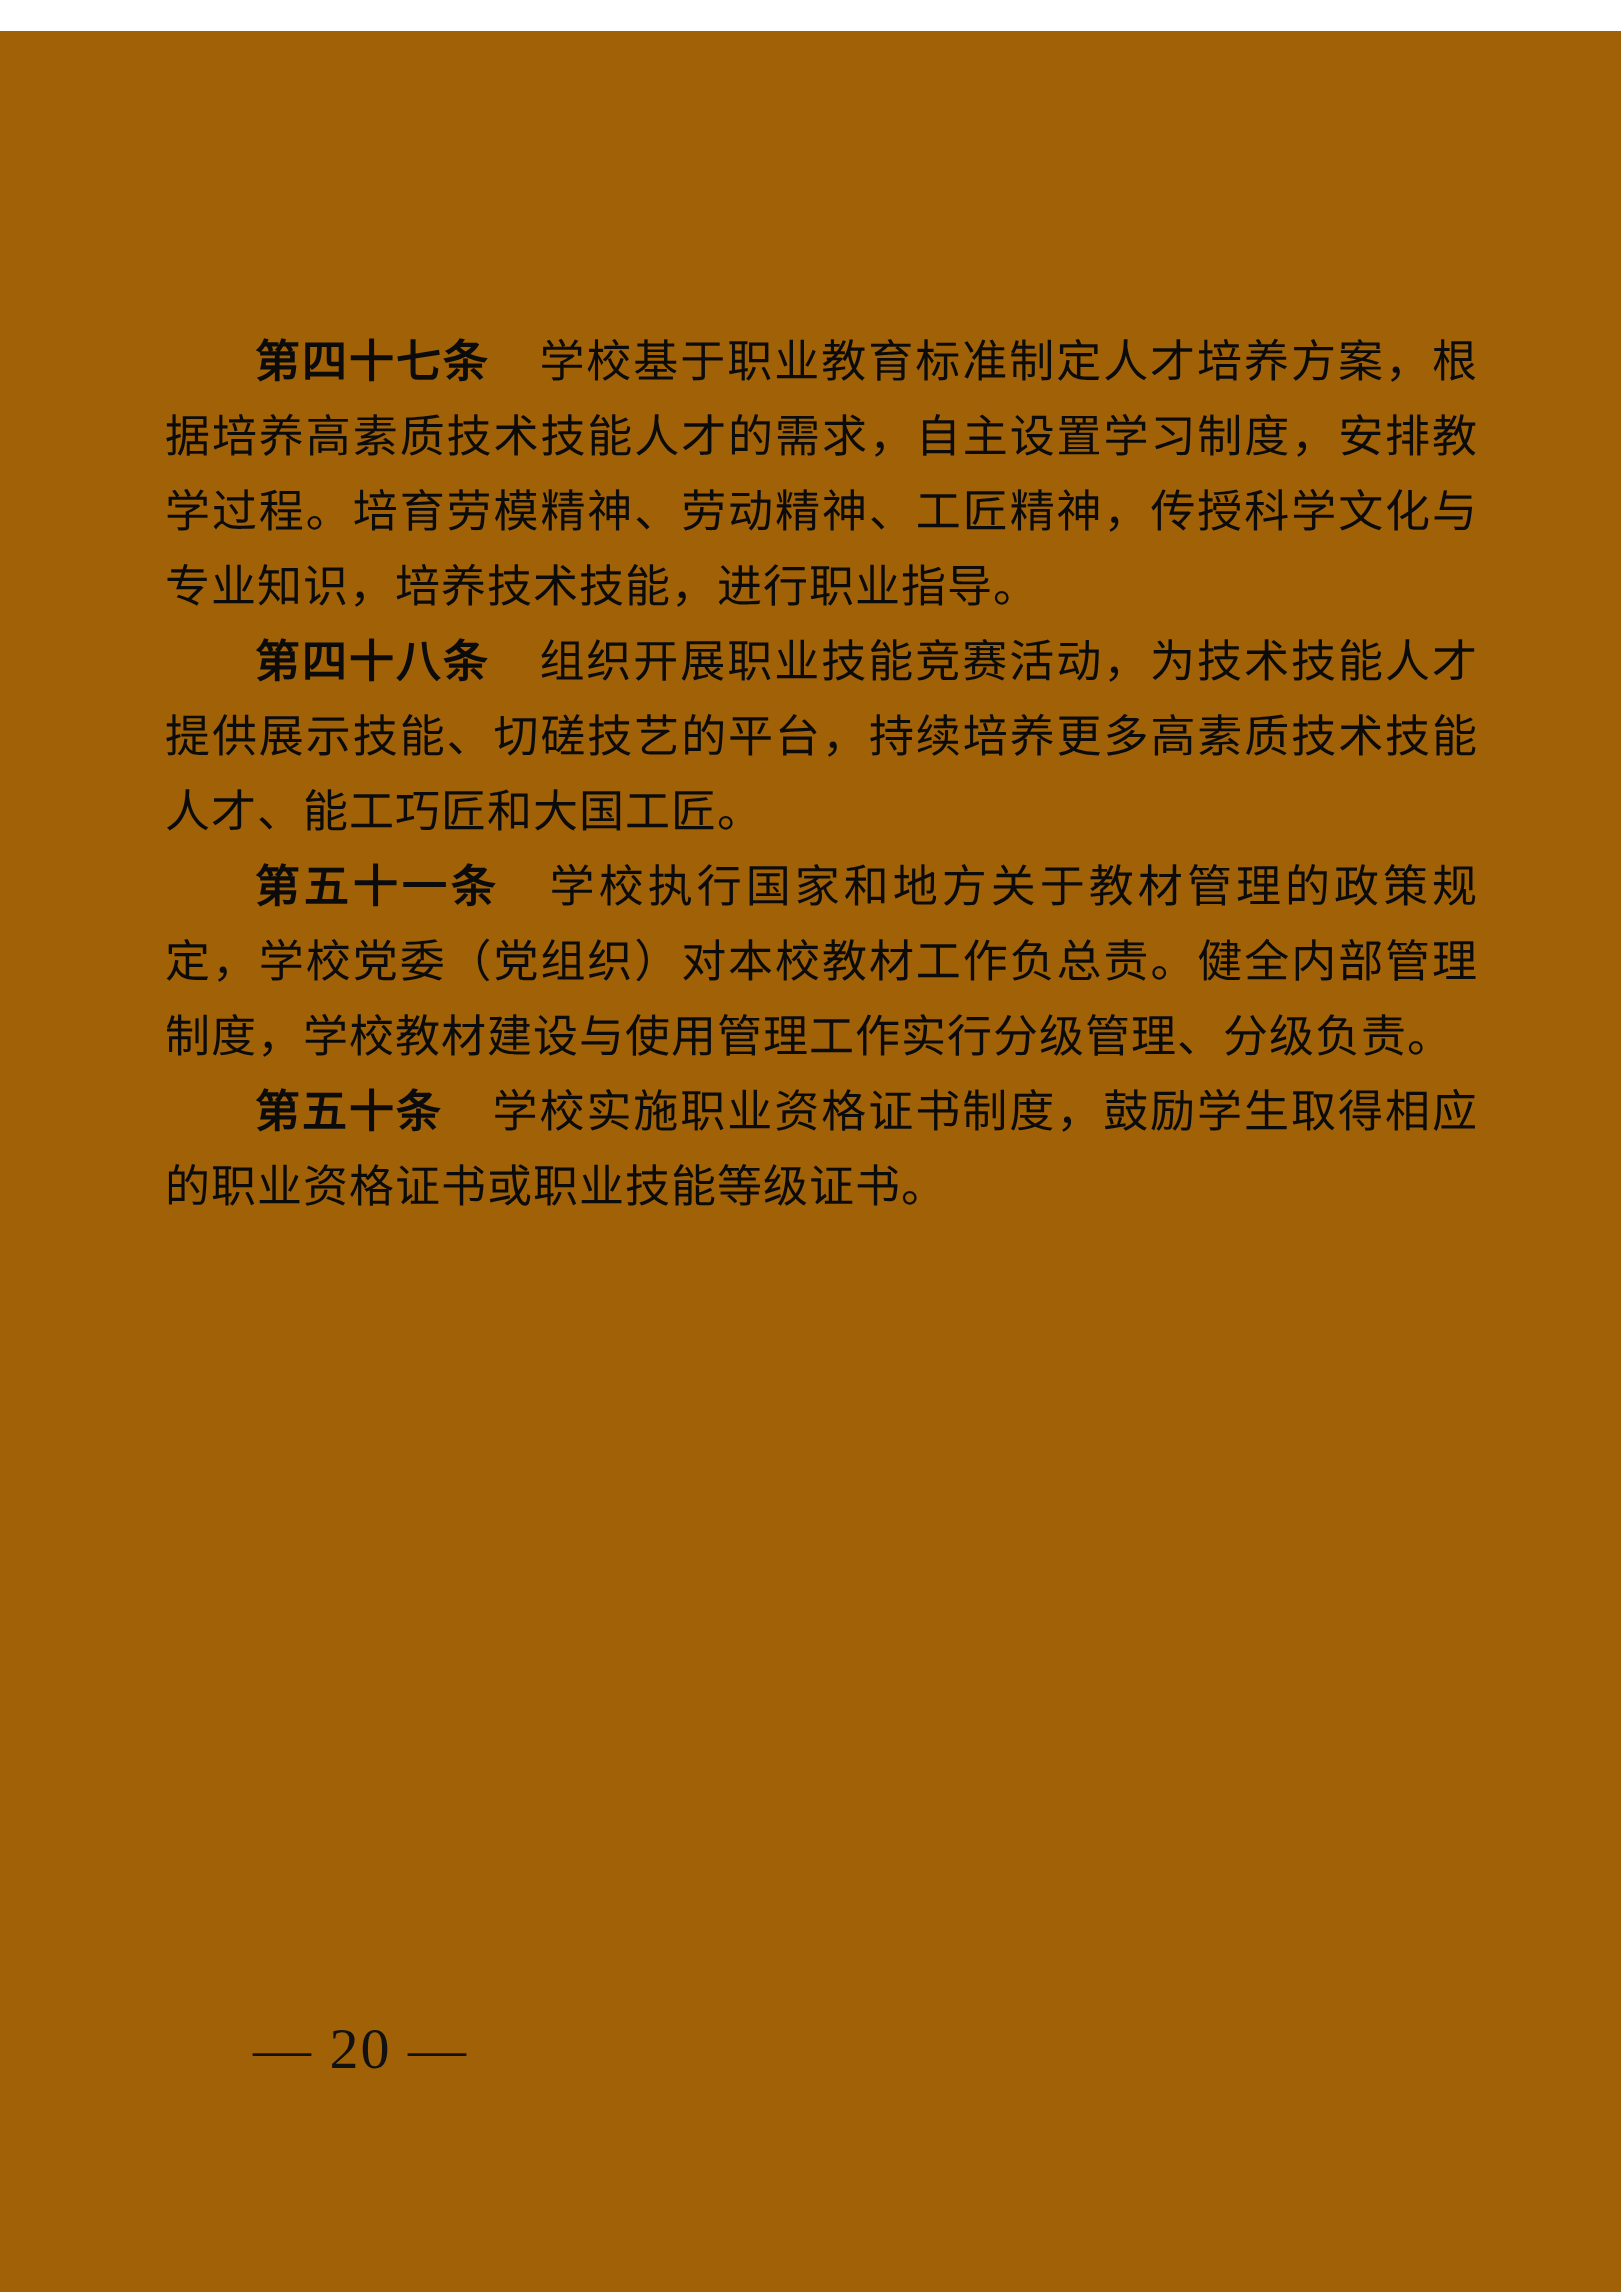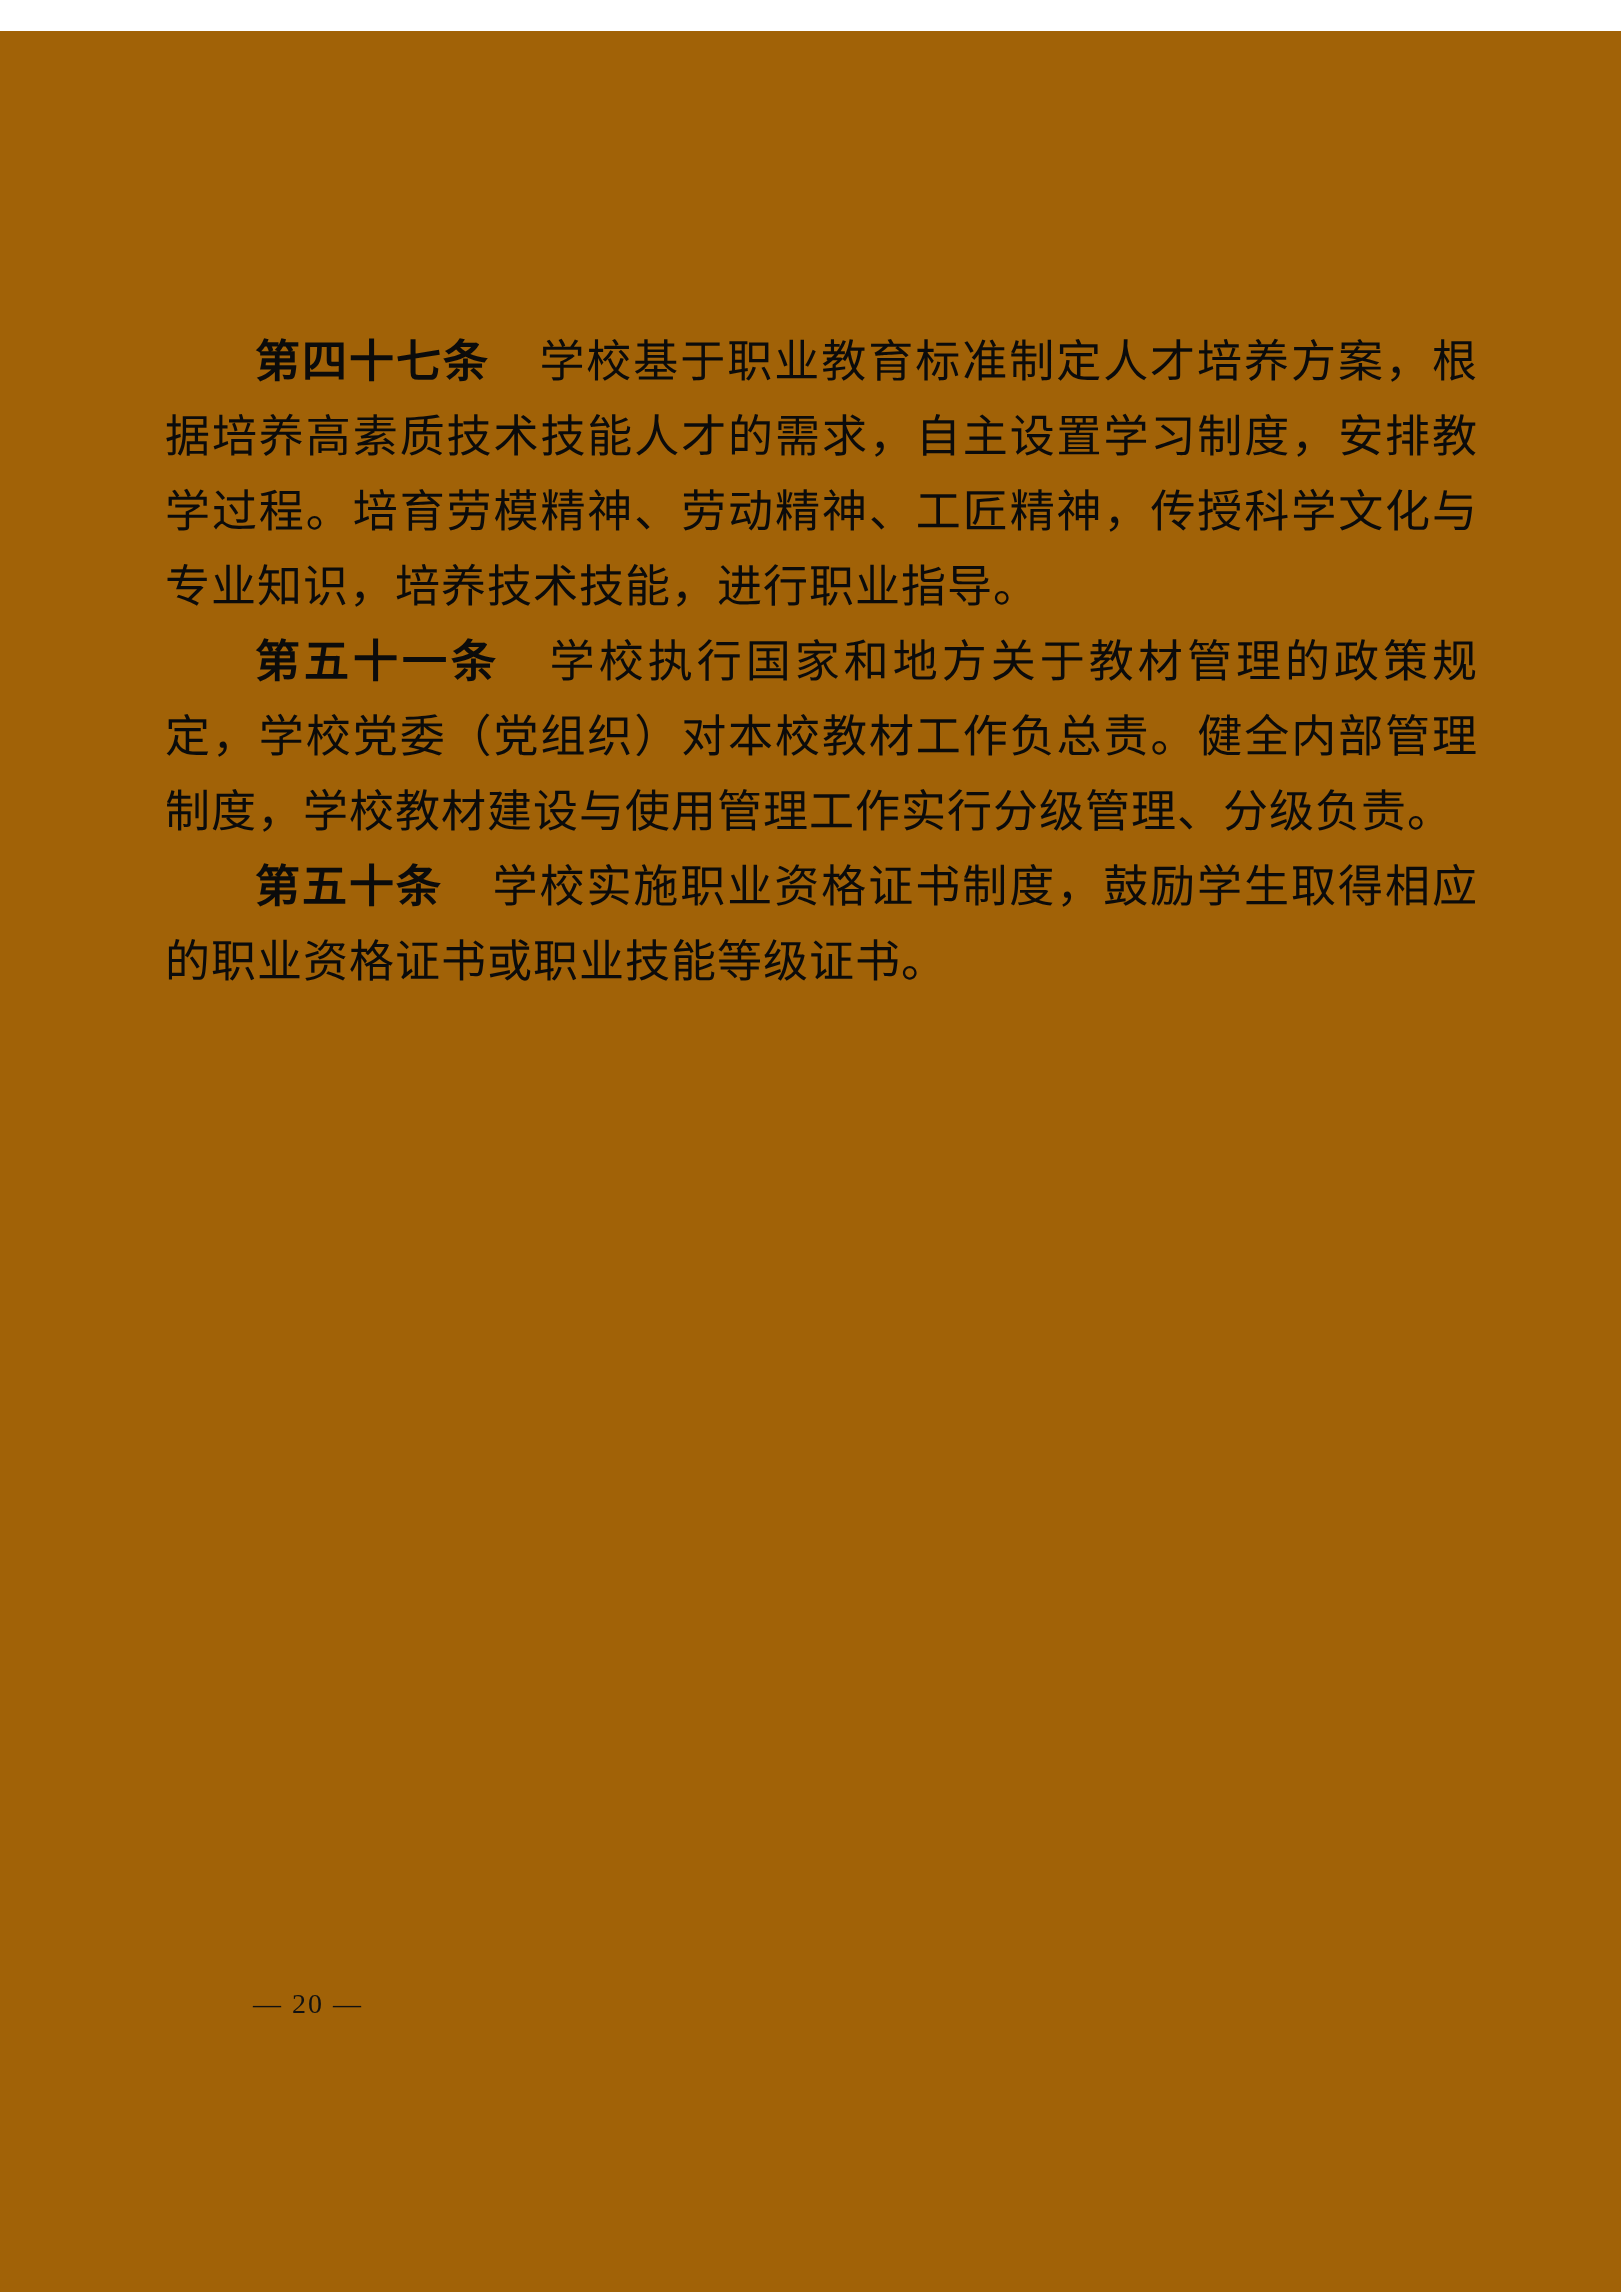--- a/index.html
+++ b/index.html
@@ -31,33 +31,34 @@
     text-indent: 2em;
     letter-spacing: 1px;
   }
   .article .label {
     font-weight: bold;
     margin-right: 1.1em;
   }
   .footer {
     position: absolute;
     left: 253px;
-    top: 1948px;
-    font-size: 28px;
+    top: 1993px;
+    font-size: 58px;
     line-height: 49px;
     letter-spacing: 2px;
     color: #111111;
     white-space: nowrap;
   }
 </style>
 </head>
 <body>
 
 <div class="page">
   <main class="content">
     <p class="article"><span class="label">第四十七条</span><span class="text">学校基于职业教育标准制定人才培养方案，根据培养高素质技术技能人才的需求，自主设置学习制度，安排教学过程。培育劳模精神、劳动精神、工匠精神，传授科学文化与专业知识，培养技术技能，进行职业指导。</span></p>
+    <p class="article"><span class="label">第四十八条</span><span class="text">组织开展职业技能竞赛活动，为技术技能人才提供展示技能、切磋技艺的平台，持续培养更多高素质技术技能人才、能工巧匠和大国工匠。</span></p>
     <p class="article"><span class="label">第五十一条</span><span class="text">学校执行国家和地方关于教材管理的政策规定，学校党委（党组织）对本校教材工作负总责。健全内部管理制度，学校教材建设与使用管理工作实行分级管理、分级负责。</span></p>
     <p class="article"><span class="label">第五十条</span><span class="text">学校实施职业资格证书制度，鼓励学生取得相应的职业资格证书或职业技能等级证书。</span></p>
   </main>
 
   <div class="footer">— 20 —</div>
 </div>
 
 
 </body></html>

